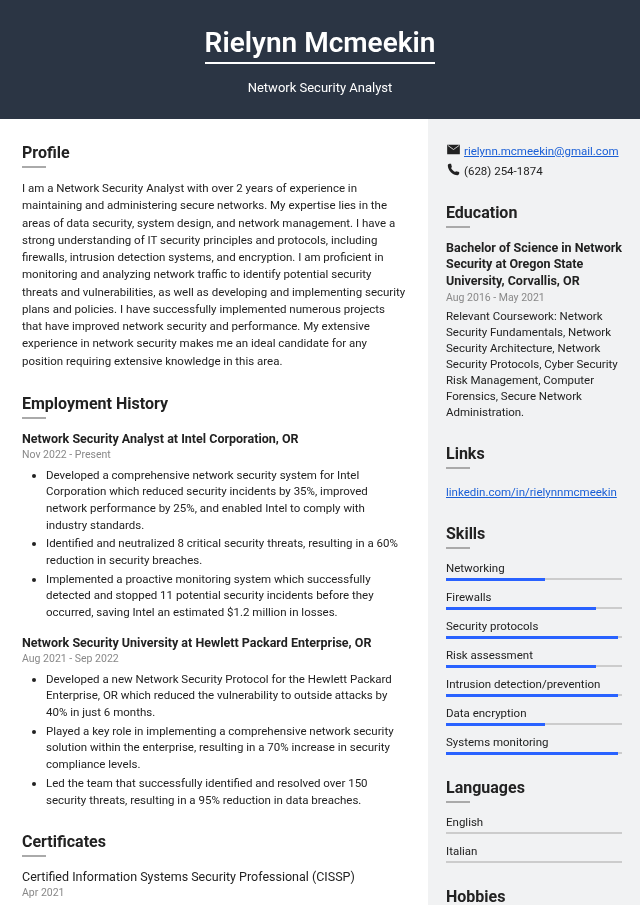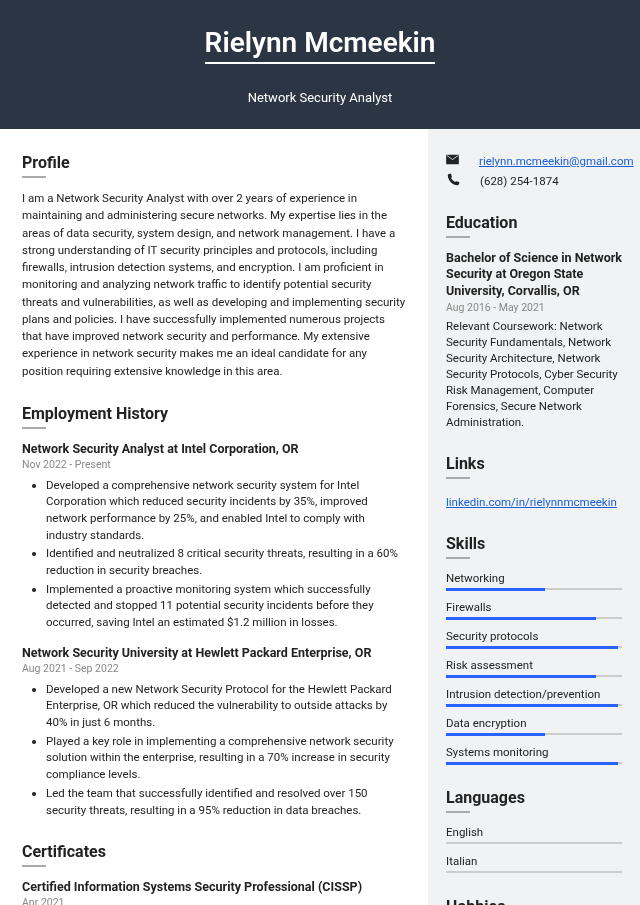--- a/index.html
+++ b/index.html
@@ -1,34 +1,34 @@
 <!DOCTYPE html>
 <html><head>
 <meta charset="utf-8">
 <style>
 *{margin:0;padding:0;box-sizing:border-box}
 body{font-family:-apple-system,BlinkMacSystemFont,"Segoe UI",Roboto,sans-serif;width:640px;background:#fff;color:#222}
 .header{background:#2b3544;color:#fff;text-align:center;padding:26px 20px 24px}
-.header h1{font-size:28px;font-weight:600;border-bottom:2px solid #fff;display:inline-block;padding-bottom:3px;margin-bottom:26px}
+.header h1{font-size:28px;font-weight:600;border-bottom:2px solid #fff;display:inline-block;padding-bottom:3px;margin-bottom:16px}
 .header .subtitle{font-size:13px}
 .body{display:flex}
 .main{flex:1;padding:24px 22px 10px 22px}
 .side{width:212px;background:#f1f2f3;padding:24px 18px 10px 18px}
 .sec-title{font-size:16px;font-weight:700;margin-bottom:4px;color:#222}
 .sec-rule{width:24px;height:2px;background:#aaa;margin-bottom:12px}
 .profile-text{font-size:11.5px;line-height:1.5;margin-bottom:24px}
 .job-title{font-size:12.5px;font-weight:700;margin-bottom:2px}
 .job-dates{font-size:10.5px;color:#888;margin-bottom:6px}
 .job ul{list-style:disc;padding-left:24px;margin-bottom:14px}
 .job li{font-size:11.5px;line-height:1.45;margin-bottom:2px}
-.cert-title{font-size:12.5px;font-weight:700;margin-bottom:2px}
+.cert-title{font-size:12.5px;font-weight:400;margin-bottom:2px}
 .cert-date{font-size:10.5px;color:#888;margin-bottom:10px}
 .sec-gap{margin-bottom:24px}
 .contact{font-size:11.5px;margin-bottom:24px}
-.contact-row{display:flex;align-items:center;gap:20px;margin-bottom:4px}
+.contact-row{display:flex;align-items:center;gap:4px;margin-bottom:4px}
 .contact-row .ic{width:14px;text-align:center}
 .contact a{color:#1a5fd6;text-decoration:underline}
 .edu-title{font-size:12.5px;font-weight:700;line-height:1.3;margin-bottom:2px}
 .edu-dates{font-size:10.5px;color:#888;margin-bottom:4px}
 .edu-desc{font-size:11.5px;line-height:1.4;margin-bottom:24px}
 .link-item a{color:#1a5fd6;font-size:11.5px;text-decoration:underline}
 .link-item{margin-bottom:24px}
 .skill{margin-bottom:10px}
 .skill-name{font-size:11.5px;margin-bottom:3px}
 .skill-bar{height:2px;background:#ccc;position:relative}

